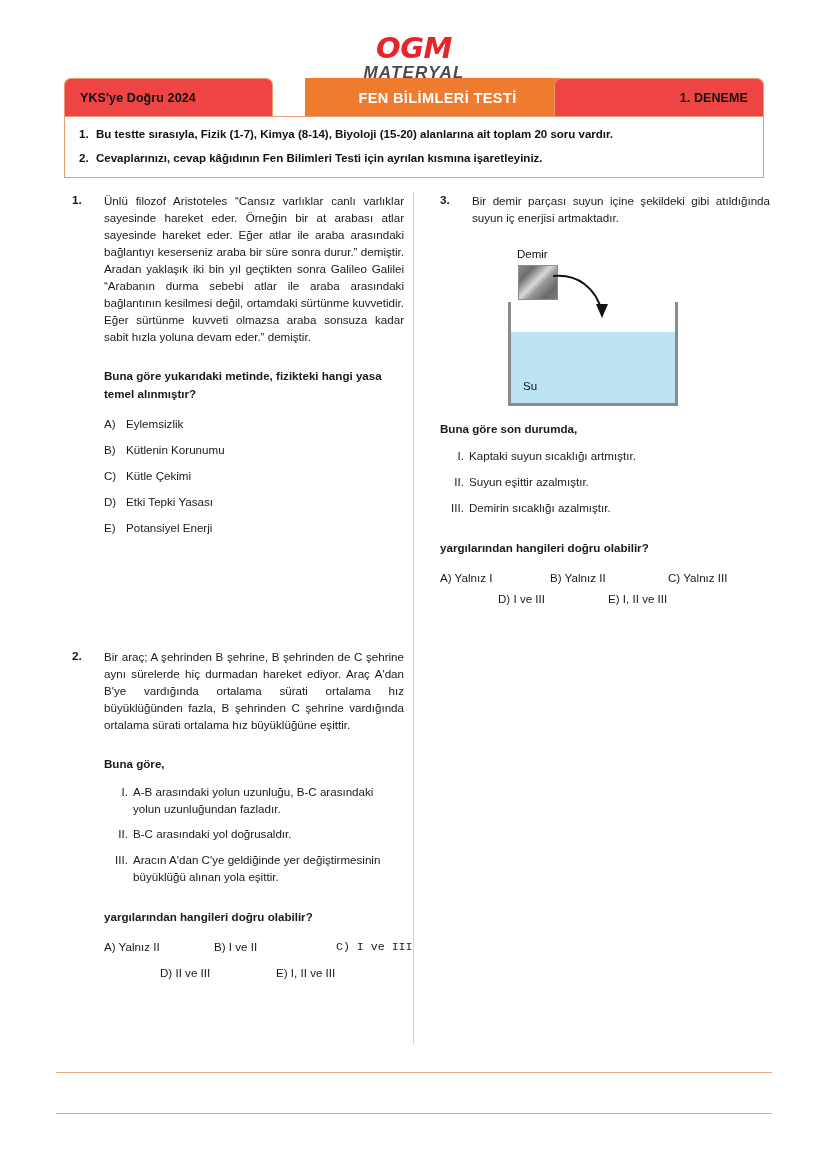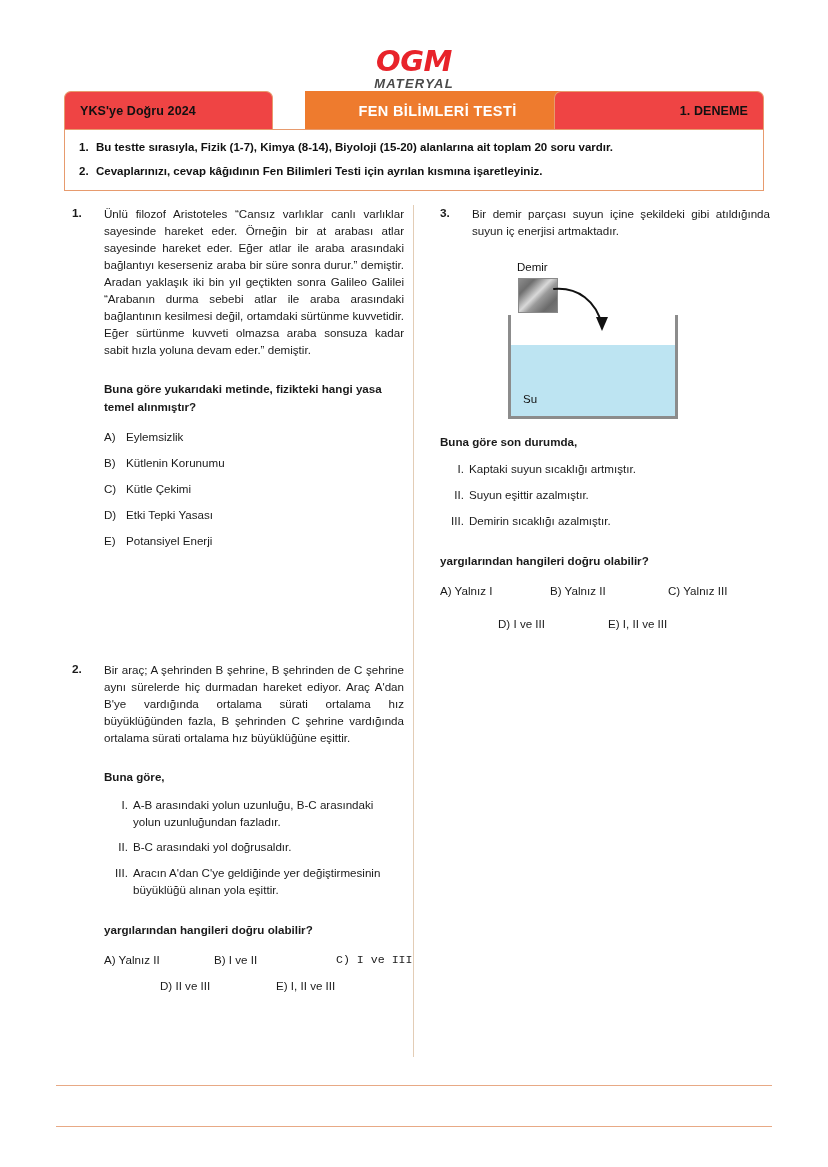--- a/index.html
+++ b/index.html
@@ -11,21 +11,21 @@
     width: 828px;
     height: 1167px;
     font-family: "Liberation Sans", sans-serif;
     color: #1a1a1a;
     position: relative;
     overflow: hidden;
   }
 
   .page {
     position: absolute;
-    left: 0; top: 13px;
+    left: 0; top: 0;
     width: 828px;
     height: 1102px;
   }
 
   
   .logo-wrap {
     position: absolute;
     left: 0; top: 34px;
     width: 828px;
     text-align: center;
@@ -37,21 +37,21 @@
     font-style: italic;
     font-size: 29px;
     letter-spacing: -0.5px;
     color: #E8232A;
     display: block;
   }
   .logo-materyal {
     font-family: "Liberation Sans", sans-serif;
     font-weight: bold;
     font-style: italic;
-    font-size: 13px;
+    font-size: 17px;
     letter-spacing: 1.2px;
     color: #4a4a4a;
     display: block;
     margin-top: 1px;
   }
 
   
   .header-row {
     position: absolute;
     left: 64px; top: 78px;
@@ -454,21 +454,21 @@
           <span class="stmt-txt">Demirin sıcaklığı azalmıştır.</span>
         </div>
       </div>
       <div class="q-prompt">yargılarından hangileri doğru olabilir?</div>
       <div class="opts-grid">
         <div class="opts-row">
           <span class="opt-h" style="left:0px;">A) Yalnız I</span>
           <span class="opt-h" style="left:110px;">B) Yalnız II</span>
           <span class="opt-h" style="left:228px;">C) Yalnız III</span>
         </div>
-        <div class="opts-row" style="margin-top:14px;">
+        <div class="opts-row" style="margin-top:2px;">
           <span class="opt-h" style="left:58px;">D) I ve III</span>
           <span class="opt-h" style="left:168px;">E) I, II ve III</span>
         </div>
       </div>
     </div>
 
   </div>
 
   <div class="footer-rule-top"></div>
   <div class="footer-rule-bottom"></div>

